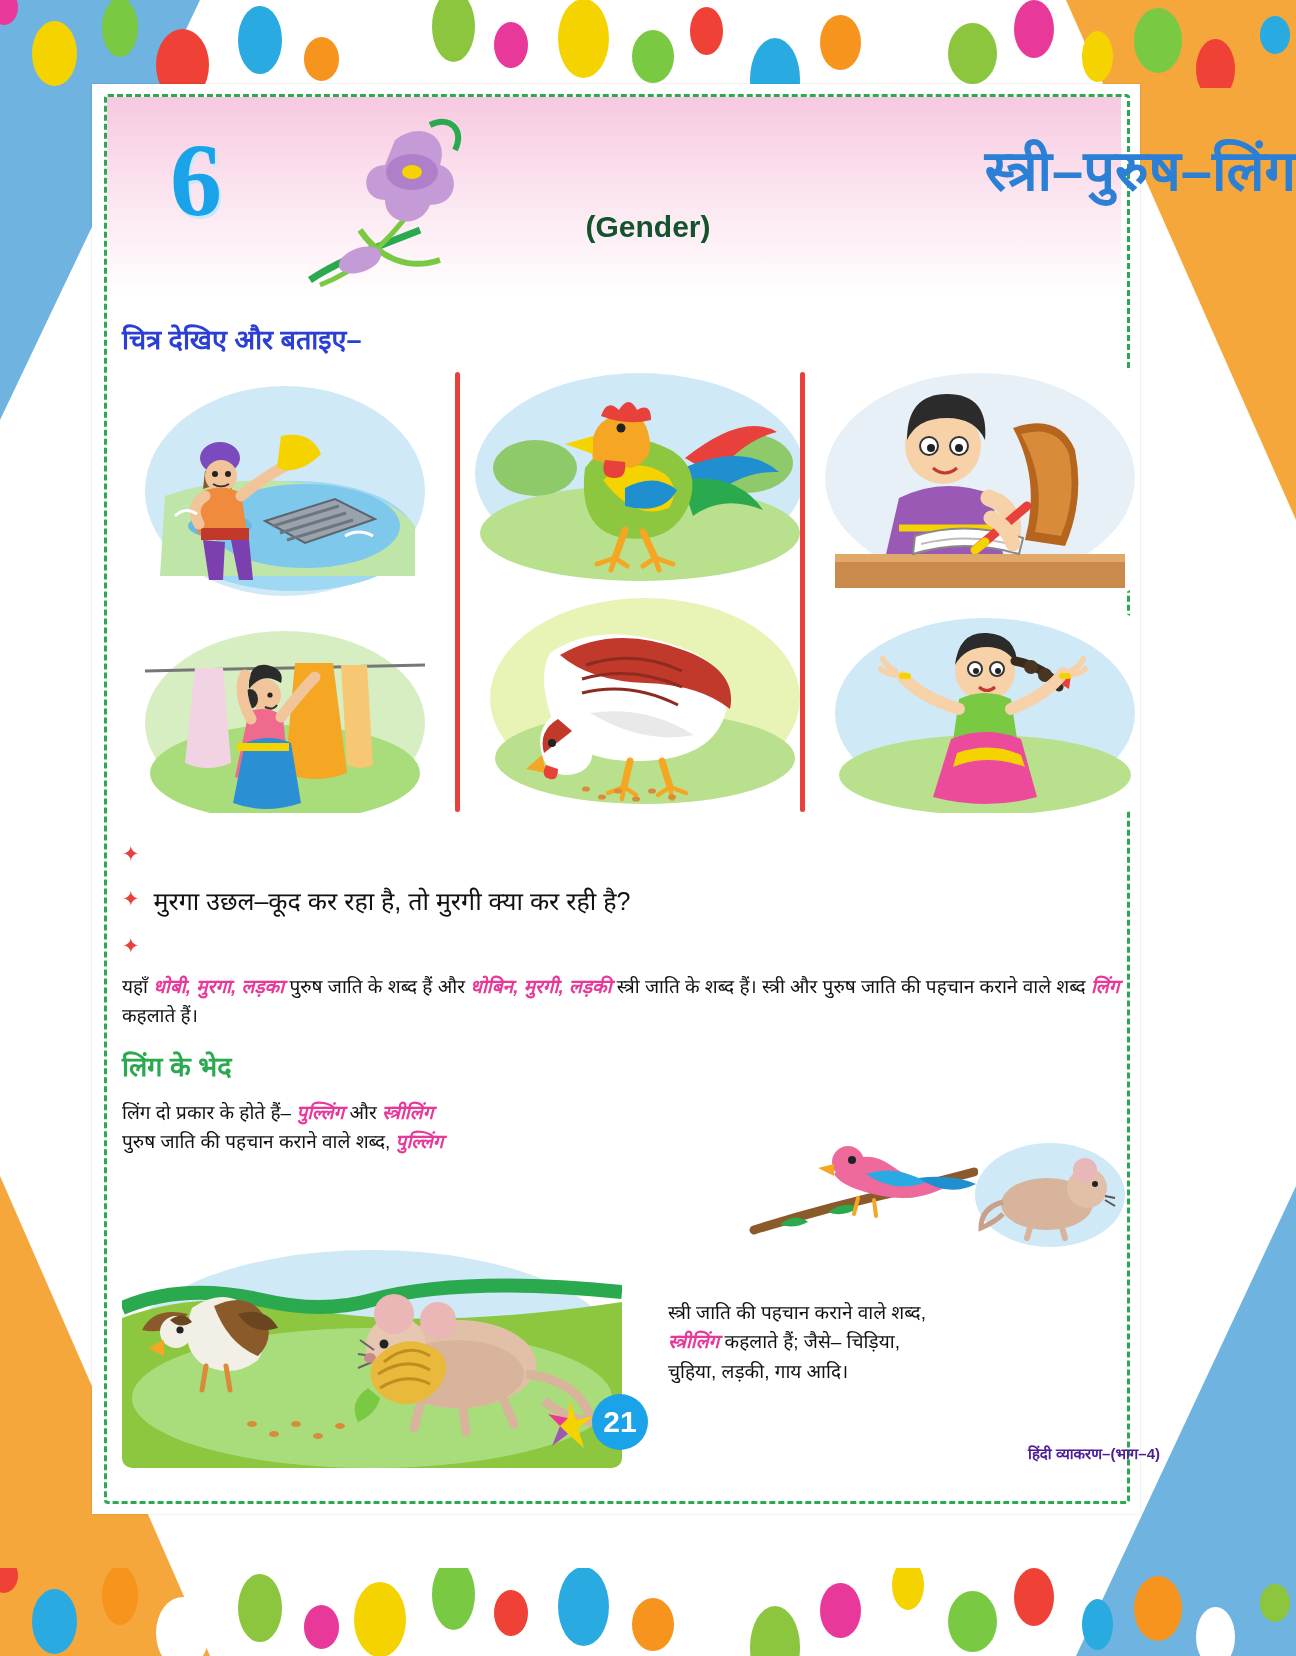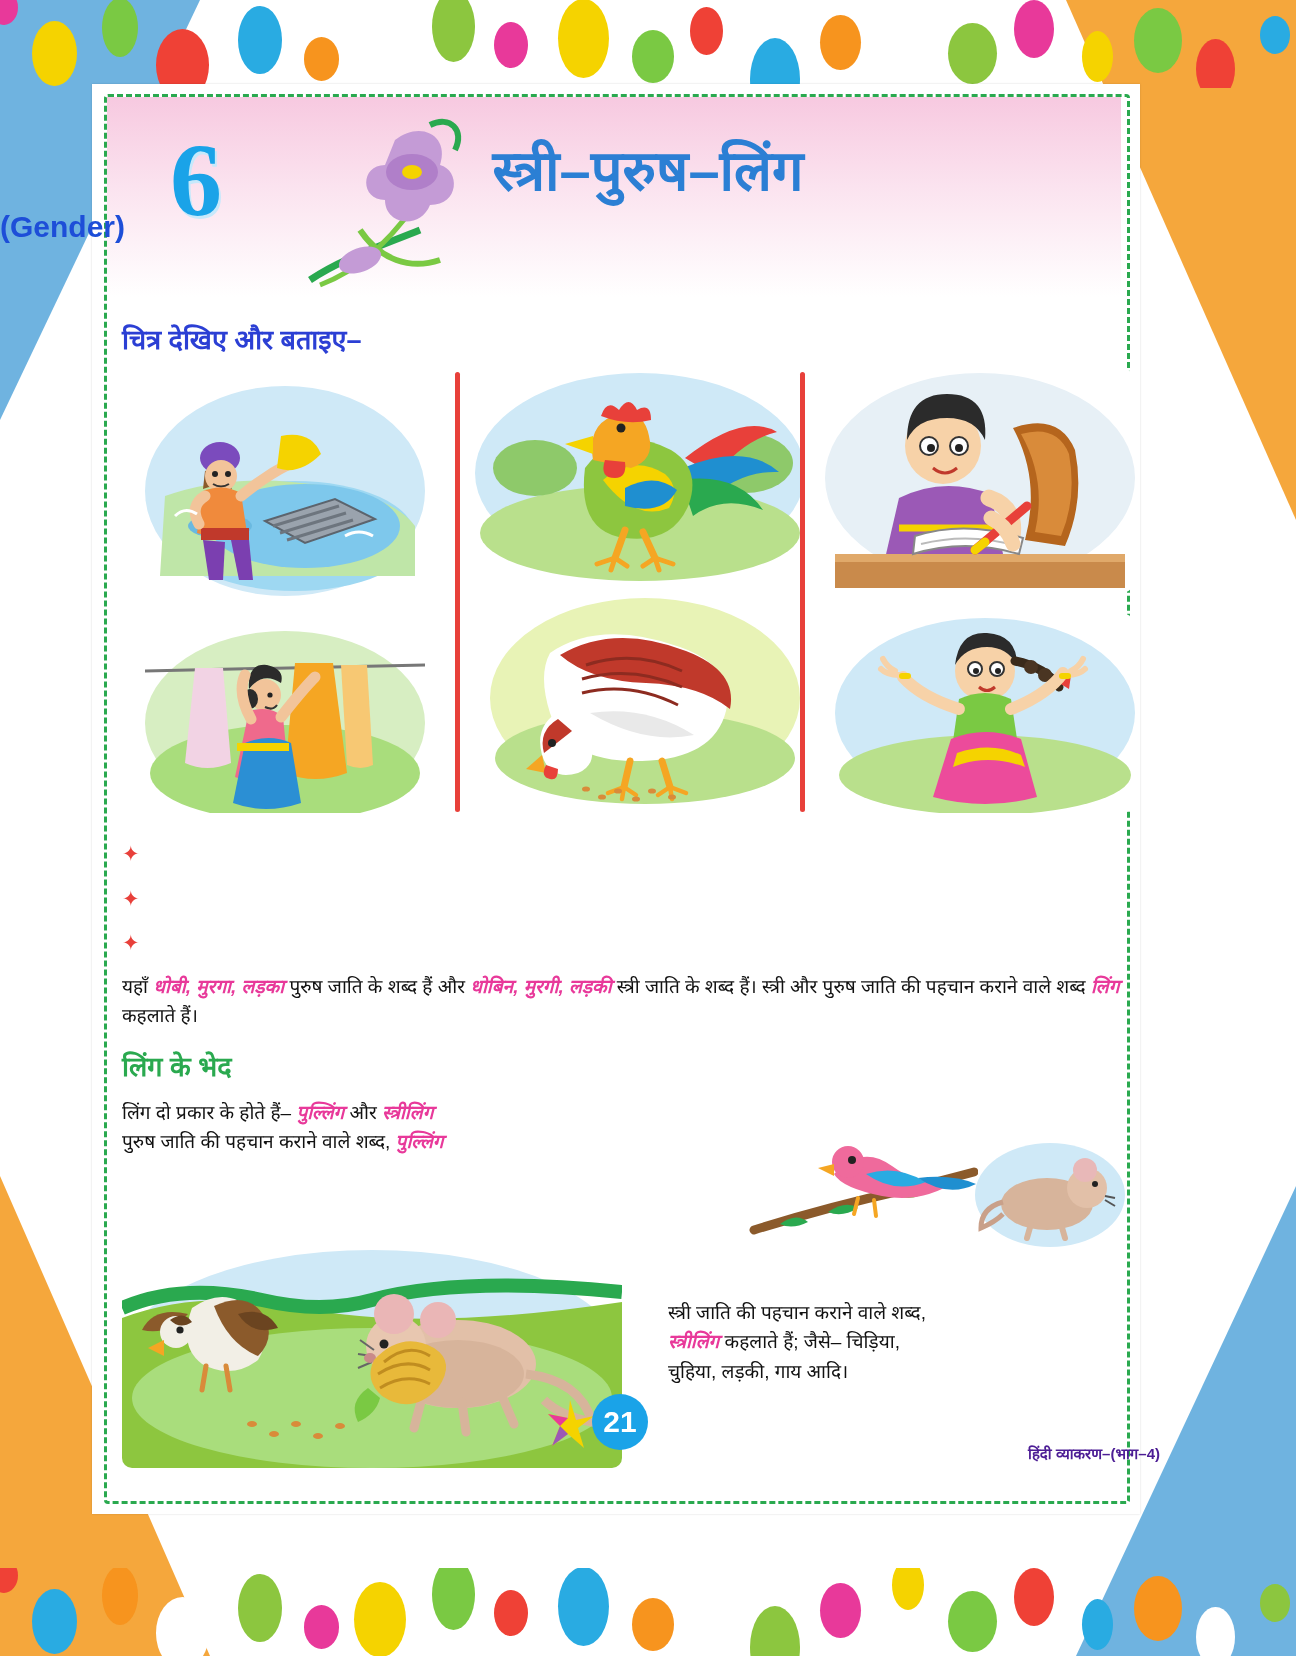--- a/index.html
+++ b/index.html
@@ -37,25 +37,25 @@
     background:linear-gradient(180deg,#f7c9e0 0%,#fbe3ef 45%,#ffffff 100%);
   }
   
   .chapter-num{
     position:absolute;left:170px;top:120px;font-size:104px;font-weight:bold;color:#1aa3e8;
     font-family:"Liberation Serif",serif;letter-spacing:-2px;
     text-shadow:2px 3px 0 #c7e9fb;
   }
   .flower-art{position:absolute;left:300px;top:110px;width:170px;height:190px;}
   .title-hi{
-    position:absolute;left:0;right:0;top:130px;text-align:center;font-size:56px;color:#2b7fd4;
+    position:absolute;left:0;right:0;top:130px;text-align:right;font-size:56px;color:#2b7fd4;
     font-weight:bold;font-family:"Liberation Sans",sans-serif;
   }
   .title-en{
-    position:absolute;left:0;right:0;top:210px;text-align:left;font-size:30px;color:#1d4ed8;
+    position:absolute;left:0;right:0;top:210px;text-align:center;font-size:30px;color:#14532d;
     font-weight:bold;
   }
   
   .instruction{
     position:absolute;left:122px;top:320px;font-size:27px;font-weight:bold;color:#2b3fd4;
   }
   .pic-grid{position:absolute;left:145px;top:368px;width:990px;height:450px;}
   .pic{position:absolute;border-radius:14px;overflow:hidden;}
   .divider{position:absolute;width:5px;background:#e8403a;border-radius:3px;}
   .bullets{position:absolute;left:122px;top:838px;width:960px;}
@@ -332,20 +332,21 @@
     </svg>
   </div>
 </div>
 
 <div class="bullets">
   <div class="bullet-row">
     <span class="bullet-mark">✦</span>
   </div>
   <div class="bullet-row">
     <span class="bullet-mark">✦</span>
+    <span>मुरगा उछल–कूद कर रहा है, तो मुरगी क्या कर रही है?</span>
   </div>
   <div class="bullet-row">
     <span class="bullet-mark">✦</span>
   </div>
 </div>
 
 <div class="para" style="left:122px;top:972px;width:1000px;">
   <span>यहाँ </span><span class="hl-pink">धोबी, मुरगा, लड़का</span><span> पुरुष जाति के शब्द हैं और </span><span class="hl-pink">धोबिन, मुरगी, लड़की</span><span> स्त्री जाति के शब्द हैं। स्त्री और पुरुष जाति की पहचान कराने वाले शब्द </span><span class="hl-pink">लिंग</span><span> कहलाते हैं।</span>
 </div>
 

